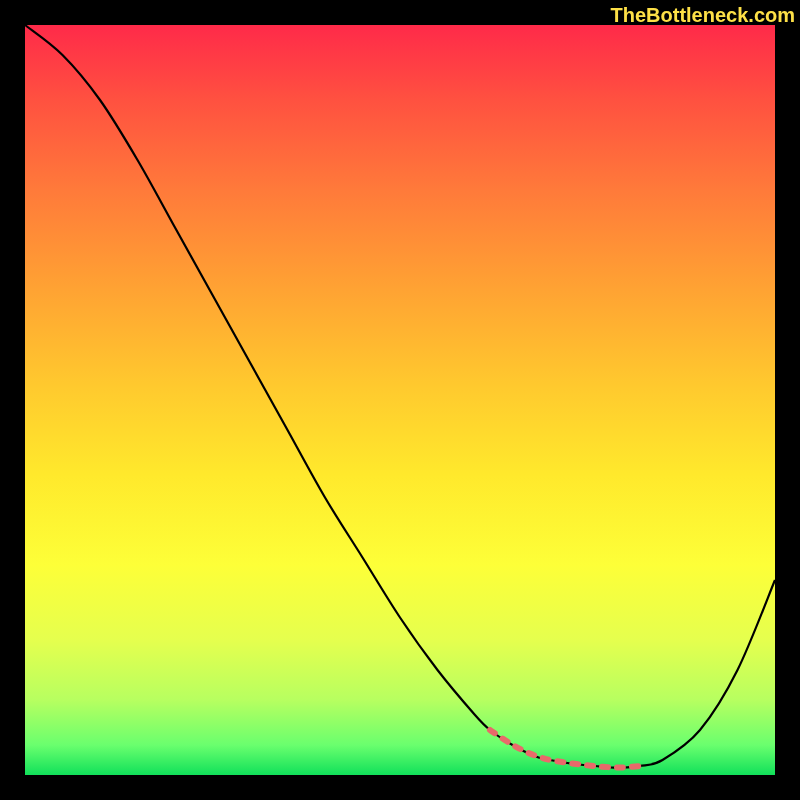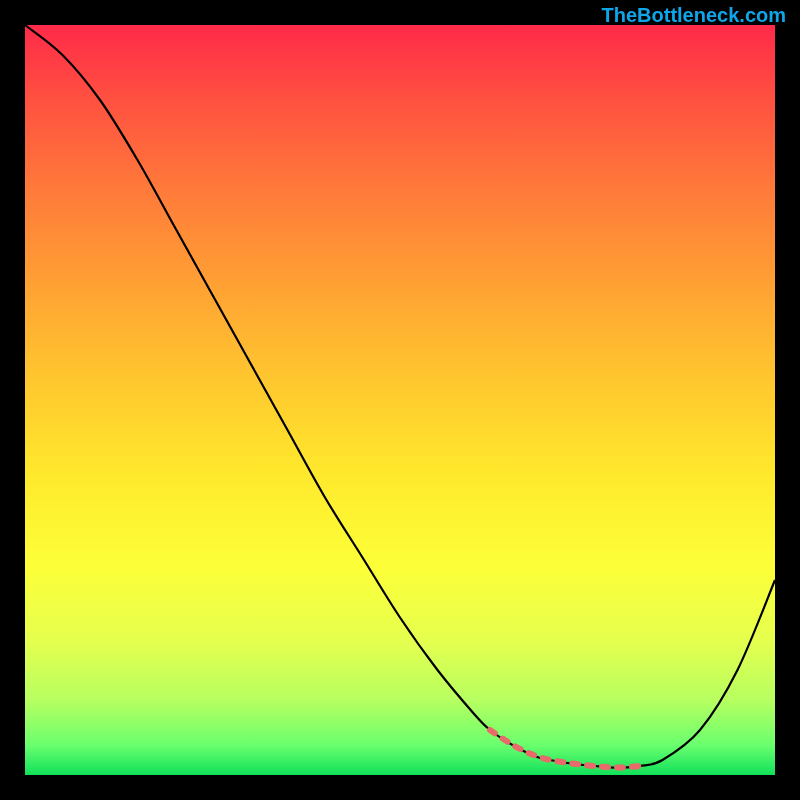--- a/index.html
+++ b/index.html
@@ -7,22 +7,22 @@
     padding: 0;
     width: 800px;
     height: 800px;
     background: #000;
     position: relative;
     font-family: Arial, sans-serif;
   }
   .watermark {
     position: absolute;
     top: 4px;
-    right: 14px;
-    color: #0ea5e9;
+    right: 5px;
+    color: #fde047;
     font-size: 20px;
     font-weight: bold;
     z-index: 10;
   }
   .plot-area {
     position: absolute;
     left: 25px;
     top: 25px;
     width: 750px;
     height: 750px;

